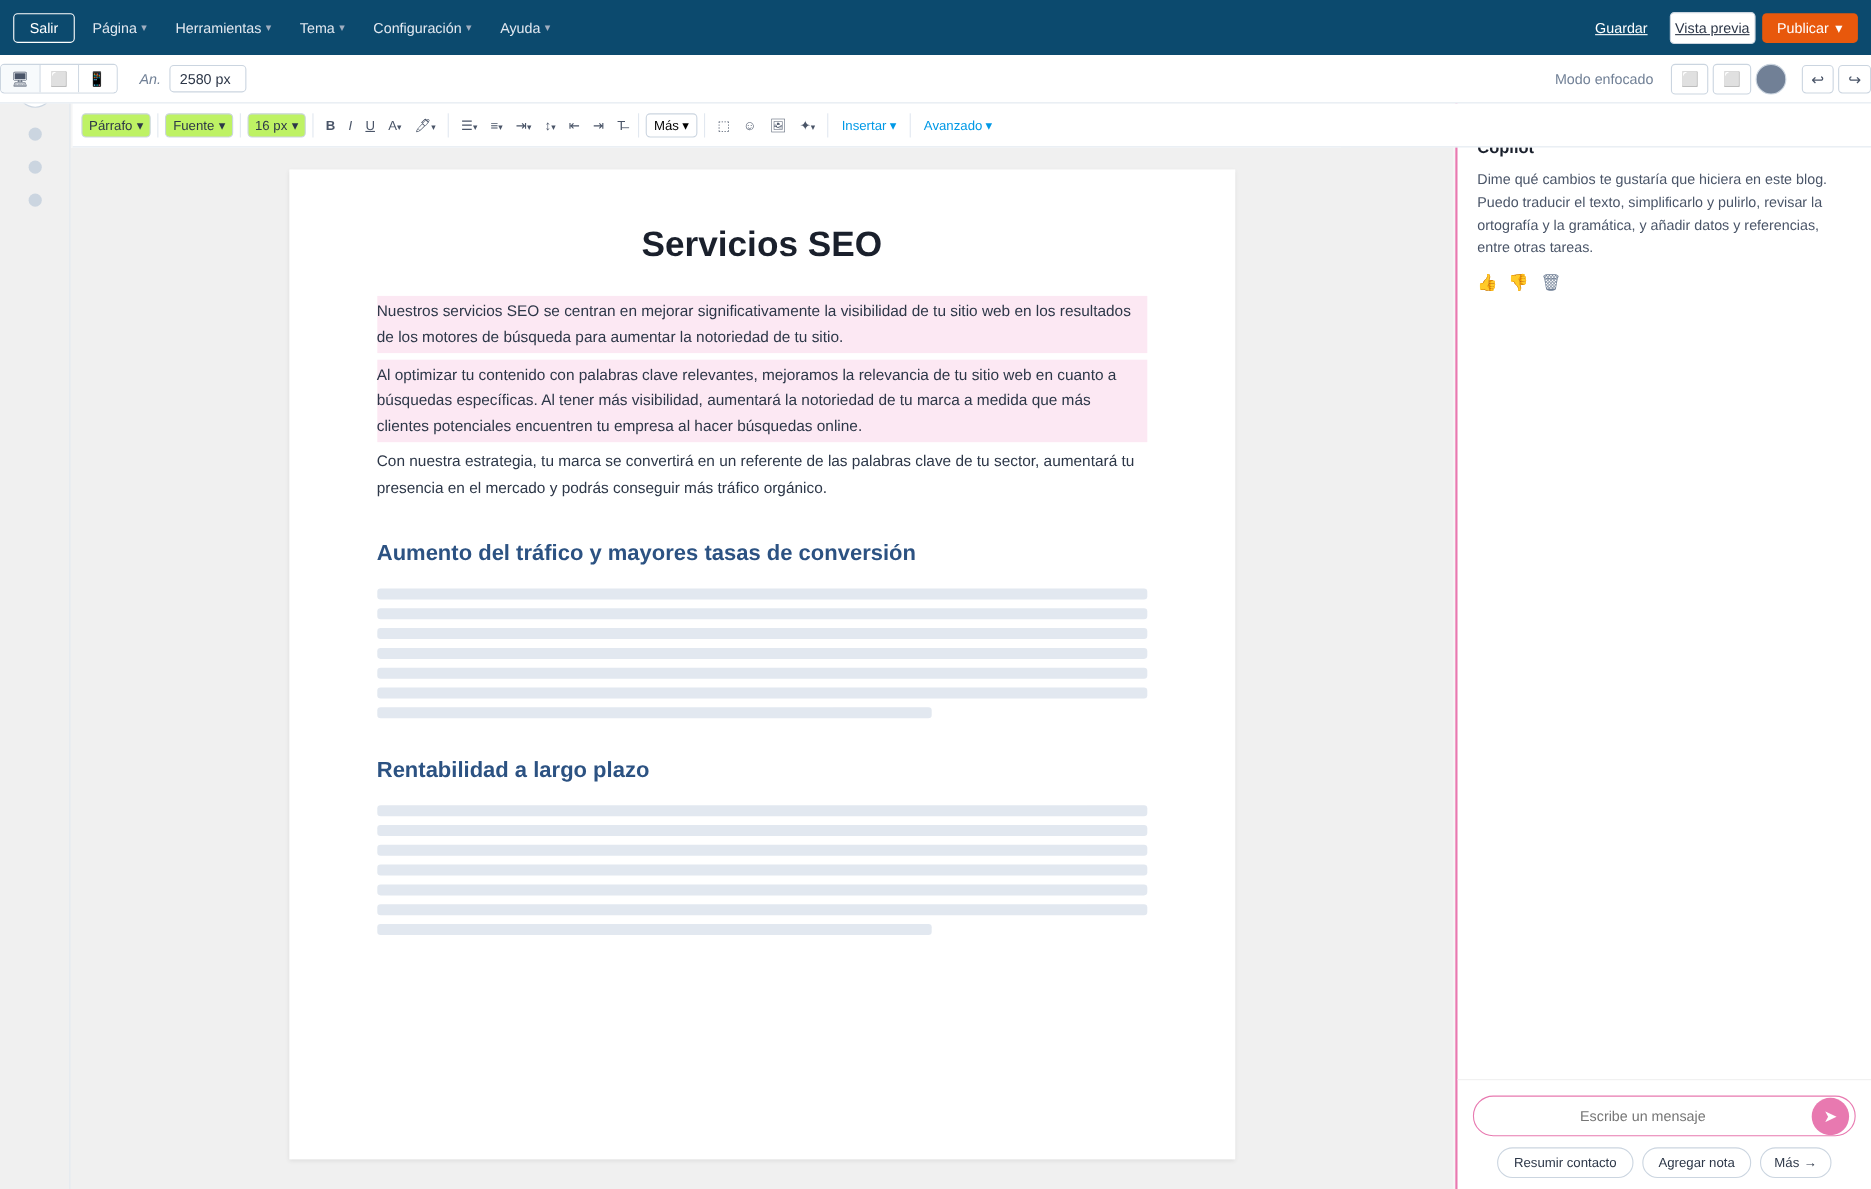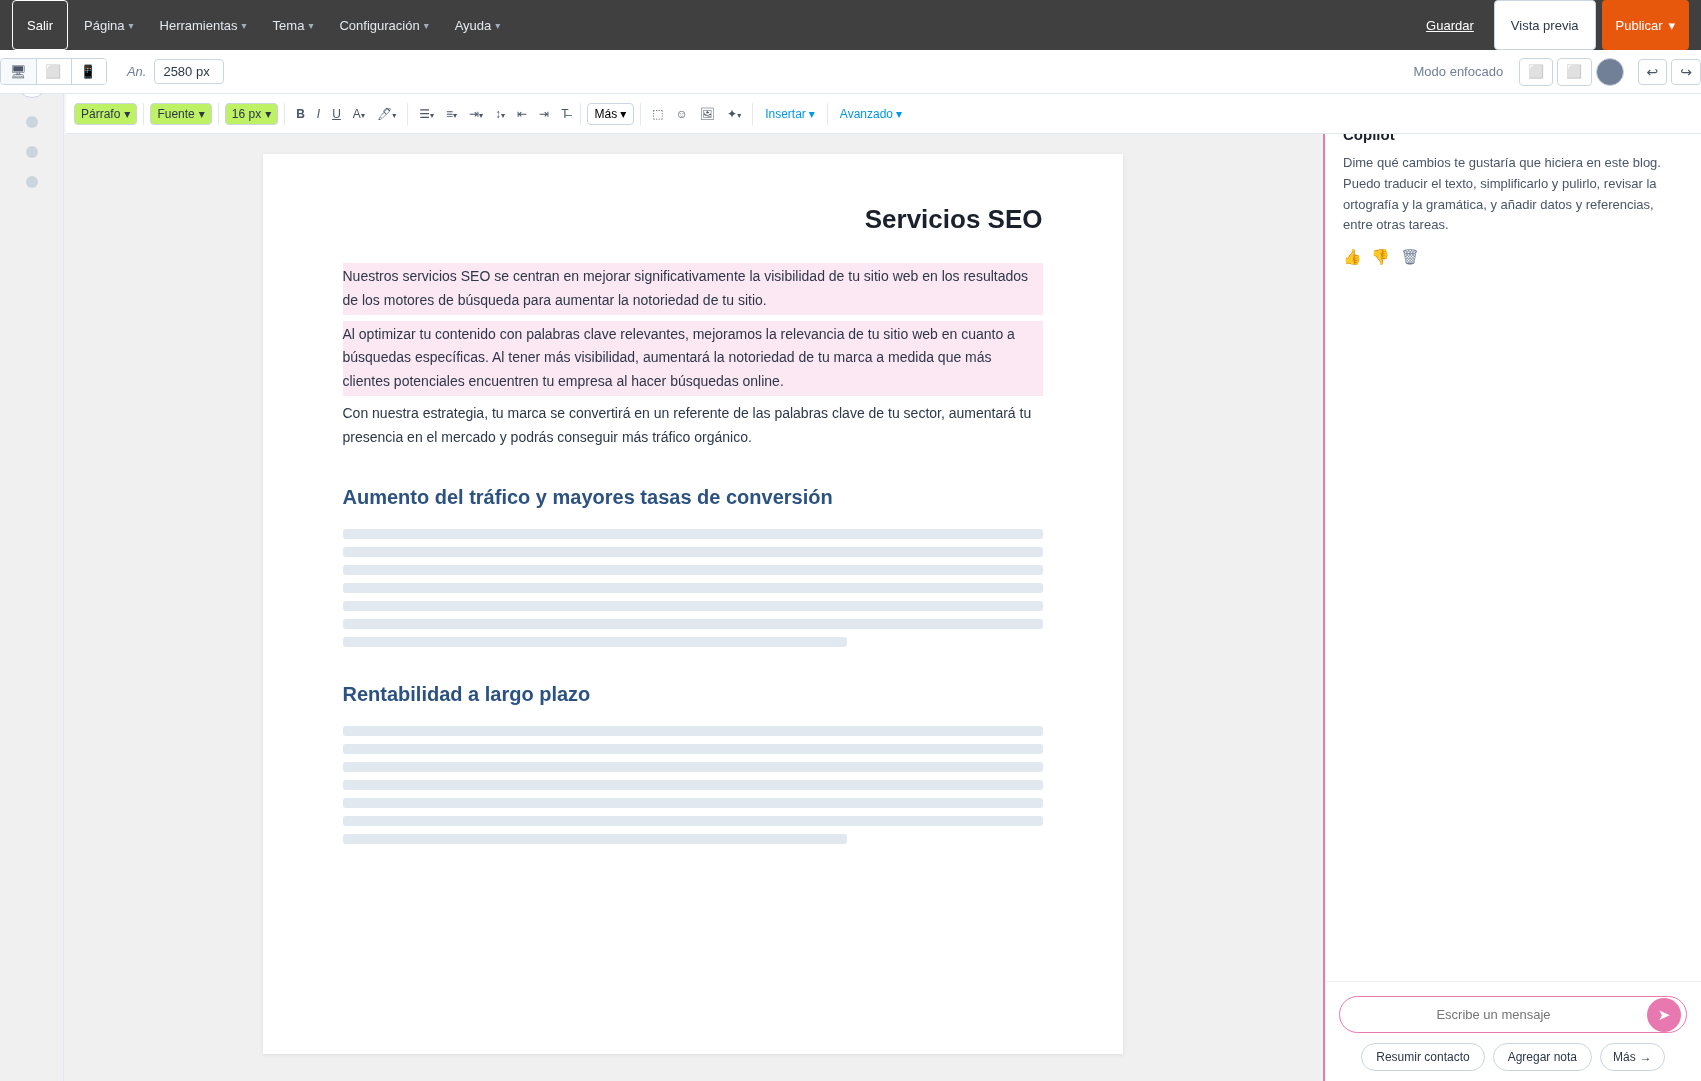--- a/index.html
+++ b/index.html
@@ -1,40 +1,40 @@
 <!DOCTYPE html>
 <html><head>
   <meta charset="utf-8">
   <style>
     * { box-sizing: border-box; margin: 0; padding: 0; }
     body { font-family: -apple-system, BlinkMacSystemFont, 'Segoe UI', sans-serif; background: #f5f5f5; overflow: hidden; }
 
     
     .top-nav {
-      display: flex; background: #404040; height: 50px;
+      display: flex; align-items: center; background: #0c4a6e; height: 50px;
       padding: 0 12px; gap: 6px; position: fixed; top: 0; left: 0; right: 0; z-index: 100;
     }
     .nav-salir-btn {
       background: transparent; border: 1.5px solid #fff; color: #fff;
       padding: 5px 14px; border-radius: 4px; font-size: 13px; cursor: pointer;
     }
     .nav-item {
       display: flex; align-items: center; gap: 4px; color: #e2e8f0;
       font-size: 13px; padding: 5px 10px; cursor: pointer; border-radius: 3px;
     }
     .nav-chevron { font-size: 10px; color: #a0aec0; }
     .nav-spacer { flex: 1; }
     .nav-guardar-btn {
       background: transparent; border: none; color: #fff;
       font-size: 13px; cursor: pointer; padding: 6px 14px;
       text-decoration: underline;
     }
     .nav-preview-btn {
       background: #fff; border: 1.5px solid #cbd5e0; color: #2d3748;
-      padding: 6px 16px; border-radius: 4px; font-size: 13px; cursor: pointer;
+      padding: 6px 4px; border-radius: 4px; font-size: 13px; cursor: pointer; text-decoration: underline;
     }
     .nav-publish-btn {
       background: #e8580c; border: none; color: #fff;
       padding: 6px 14px; border-radius: 4px; font-size: 13px; cursor: pointer;
       display: flex; align-items: center; gap: 6px;
     }
 
     
     .secondary-bar {
       display: flex; align-items: center; justify-content: center;
@@ -124,21 +124,21 @@
     .main-area {
       position: fixed; top: 134px; left: 64px; right: 380px; bottom: 0;
       overflow-y: auto; background: #f0f0f0; padding: 20px;
     }
     .page-canvas {
       background: #fff; max-width: 860px; margin: 0 auto;
       padding: 50px 80px 60px; min-height: 900px;
       box-shadow: 0 1px 4px rgba(0,0,0,0.08);
     }
     .page-title {
-      text-align: right; font-size: 26px; font-weight: 700;
+      text-align: center; font-size: 32px; font-weight: 700;
       color: #1a202c; margin-bottom: 28px;
     }
     .paragraph-highlighted {
       background: #fce8f3; padding: 2px 0; line-height: 1.7;
       font-size: 14px; color: #2d3748; margin-bottom: 6px;
     }
     .paragraph-normal {
       line-height: 1.7; font-size: 14px; color: #2d3748; margin-bottom: 6px;
     }
     .section-heading {

